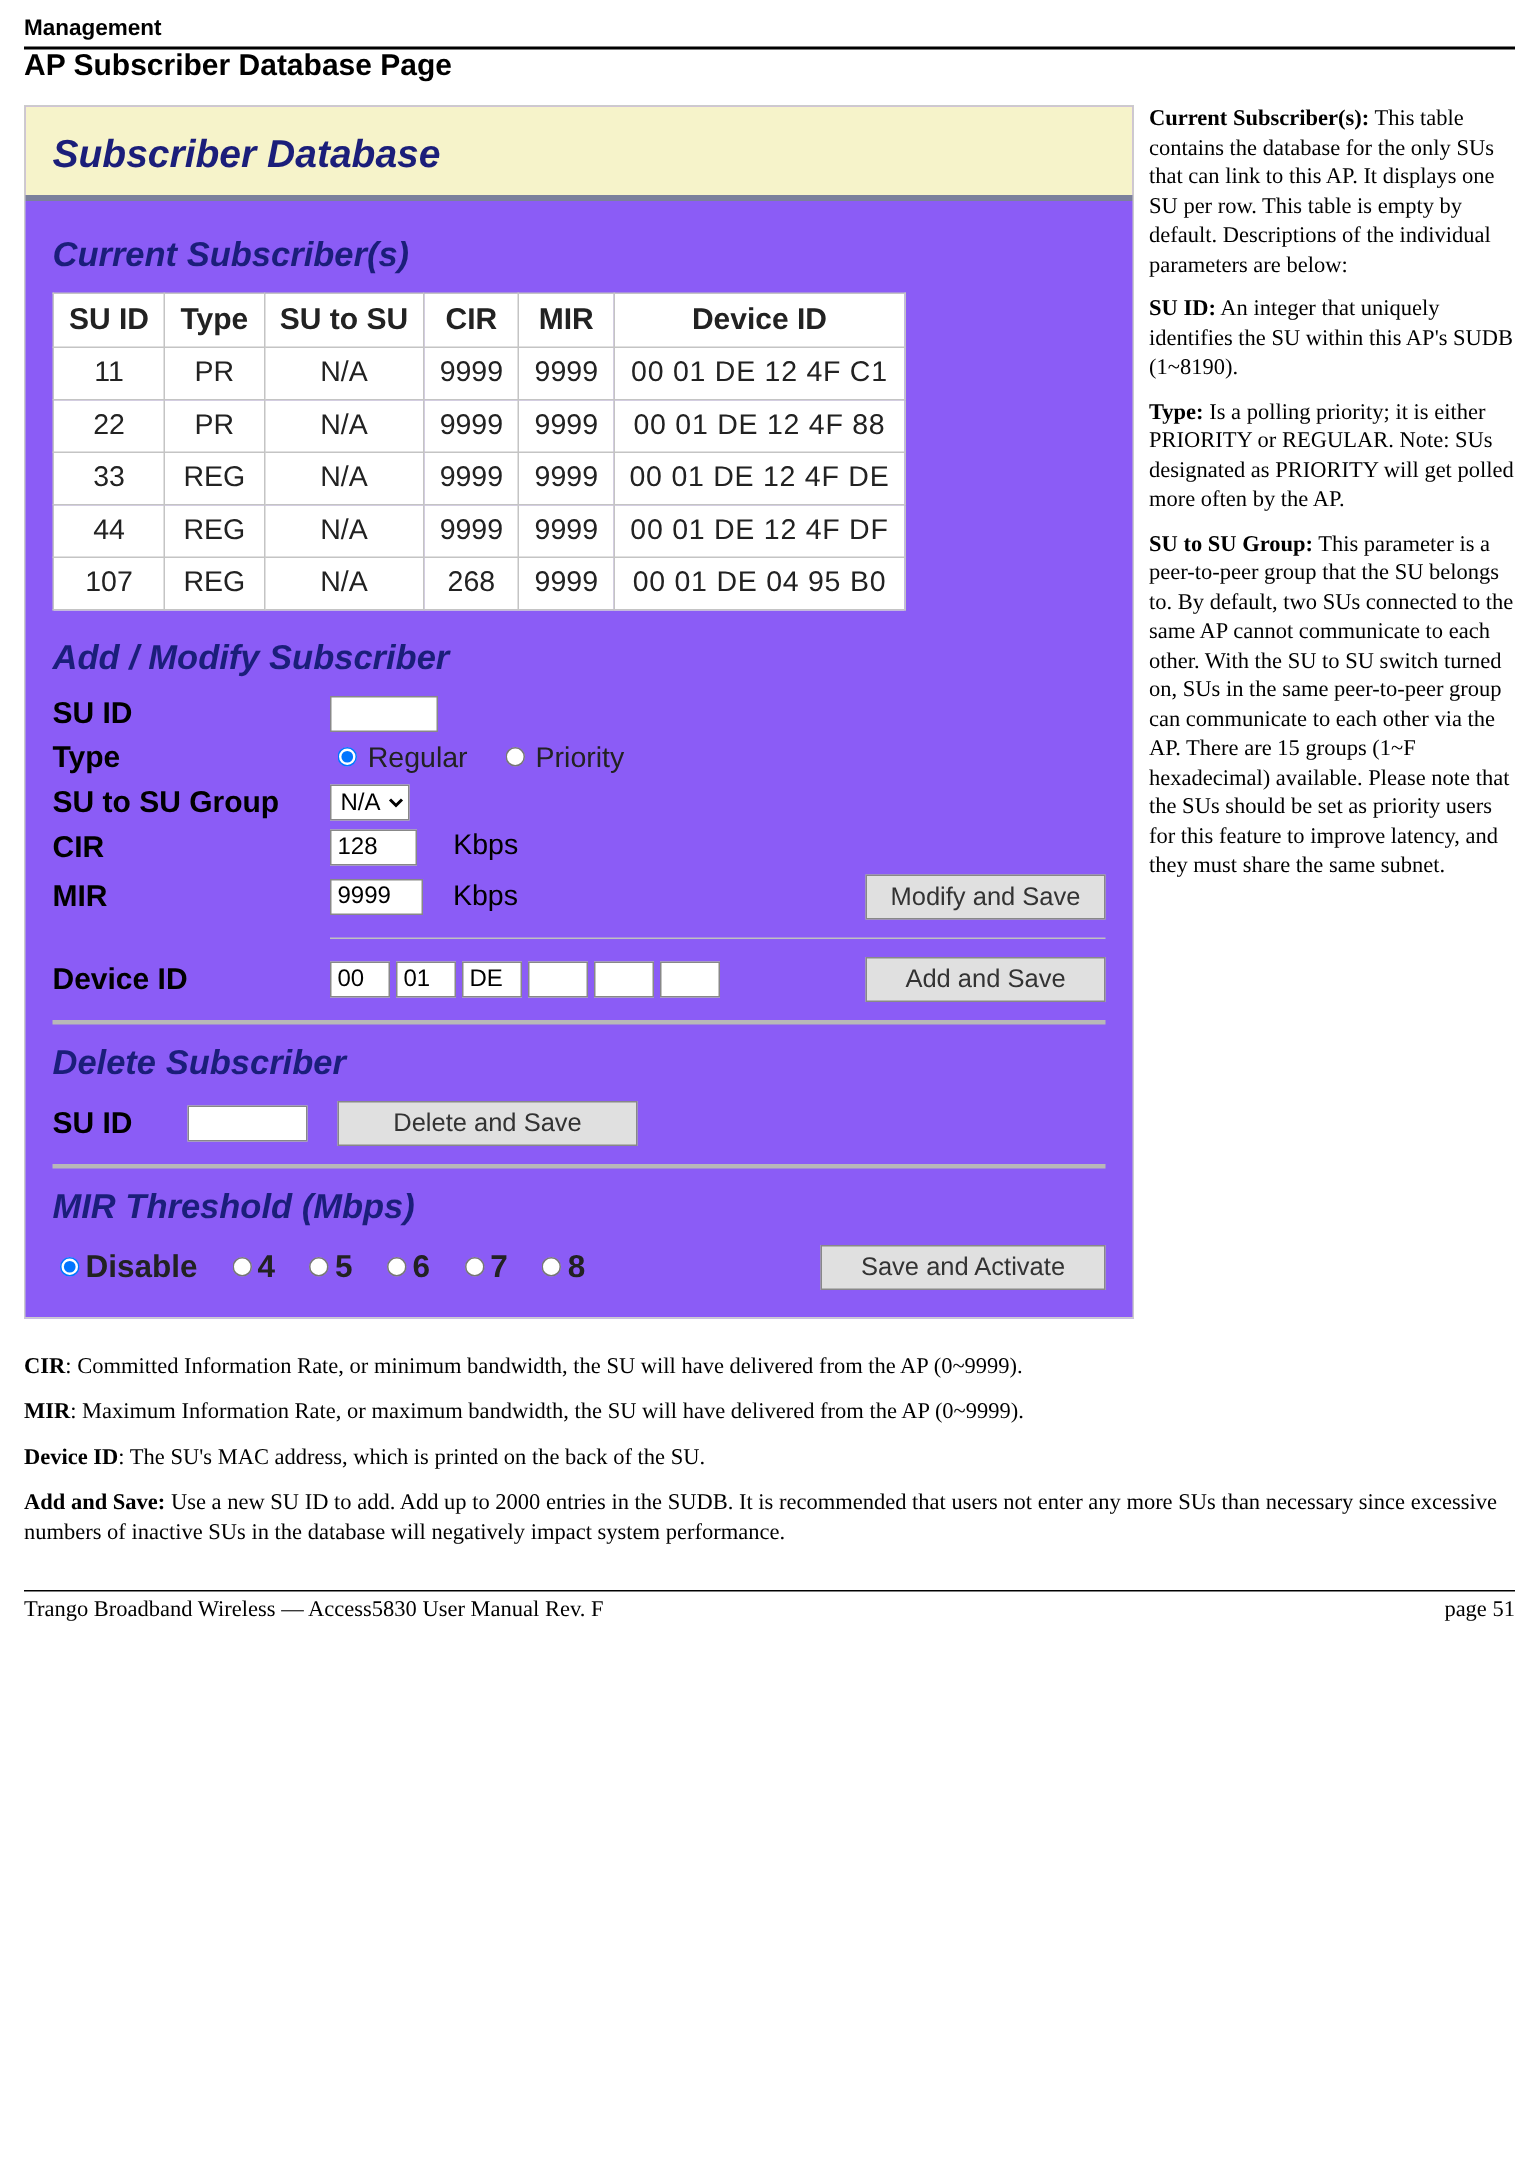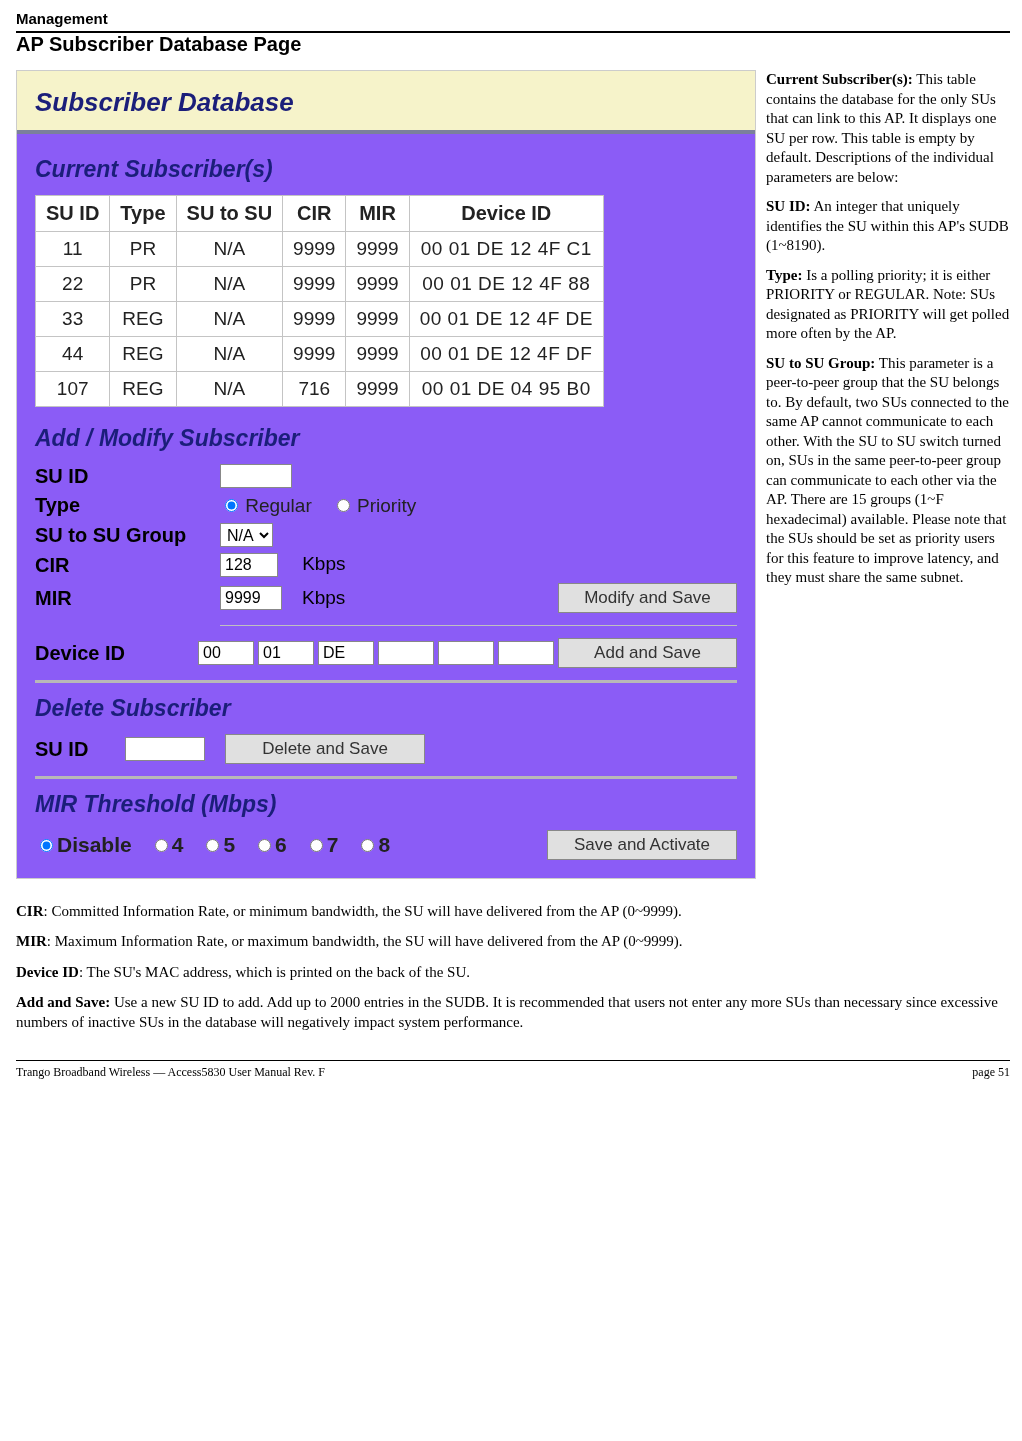--- a/index.html
+++ b/index.html
@@ -124,22 +124,22 @@
   }
   .ss-btn {
     background: #e0e0e0;
     border: 1px solid #888;
     padding: 4px 14px;
     font-size: 17px;
     color: #333;
     font-family: Arial, Helvetica, sans-serif;
     cursor: pointer;
   }
-  .btn-wide { width: 179px; text-align: center; }
-  .dev-inputs input { width: 56px; margin-right: 4px; }
+  .btn-wide { width: 160px; text-align: center; }
+  .dev-inputs input { width: 40px; margin-right: 4px; }
   .sel {
     border: 1px solid #888;
     background: #fff;
     height: 24px;
     font-size: 16px;
     padding: 0 2px;
     font-family: Arial, Helvetica, sans-serif;
   }
   .hr-grey {
     border: none;
@@ -160,21 +160,21 @@
   }
   .below-paras p { margin: 0 0 10px 0; }
   .below-paras .term { font-weight: bold; }
 
   .footer {
     border-top: 1px solid #000;
     margin-top: 28px;
     padding-top: 4px;
     display: flex;
     justify-content: space-between;
-    font-size: 12px;
+    font-size: 15px;
   }
 </style>
 </head>
 <body>
 
 <div class="page">
 
   <div class="header-section">Management</div>
 
   <div class="page-heading">AP Subscriber Database Page</div>
@@ -230,21 +230,21 @@
                 <td>REG</td>
                 <td>N/A</td>
                 <td>9999</td>
                 <td>9999</td>
                 <td class="mono">00 01 DE 12 4F DF</td>
               </tr>
               <tr>
                 <td>107</td>
                 <td>REG</td>
                 <td>N/A</td>
-                <td>716</td>
+                <td>268</td>
                 <td>9999</td>
                 <td class="mono">00 01 DE 04 95 B0</td>
               </tr>
             </tbody>
         </table>
 
         <div class="ss-subtitle" style="margin-top:18px">Add / Modify Subscriber</div>
 
         <div class="form-row">
           <div class="form-label">SU ID</div>

